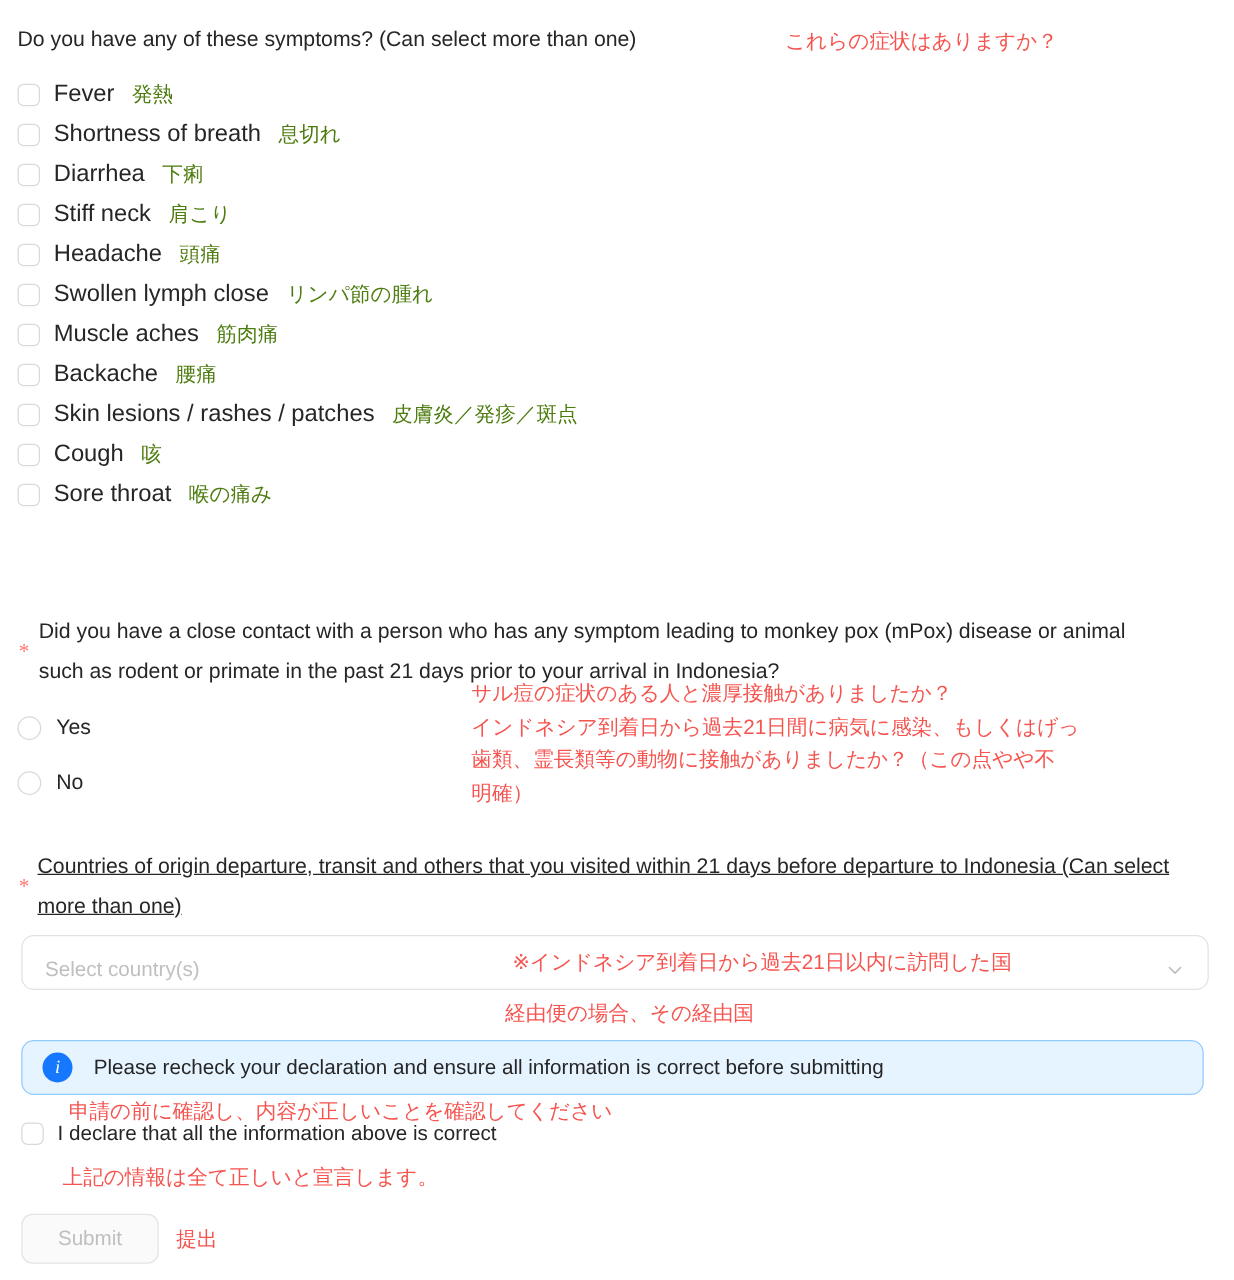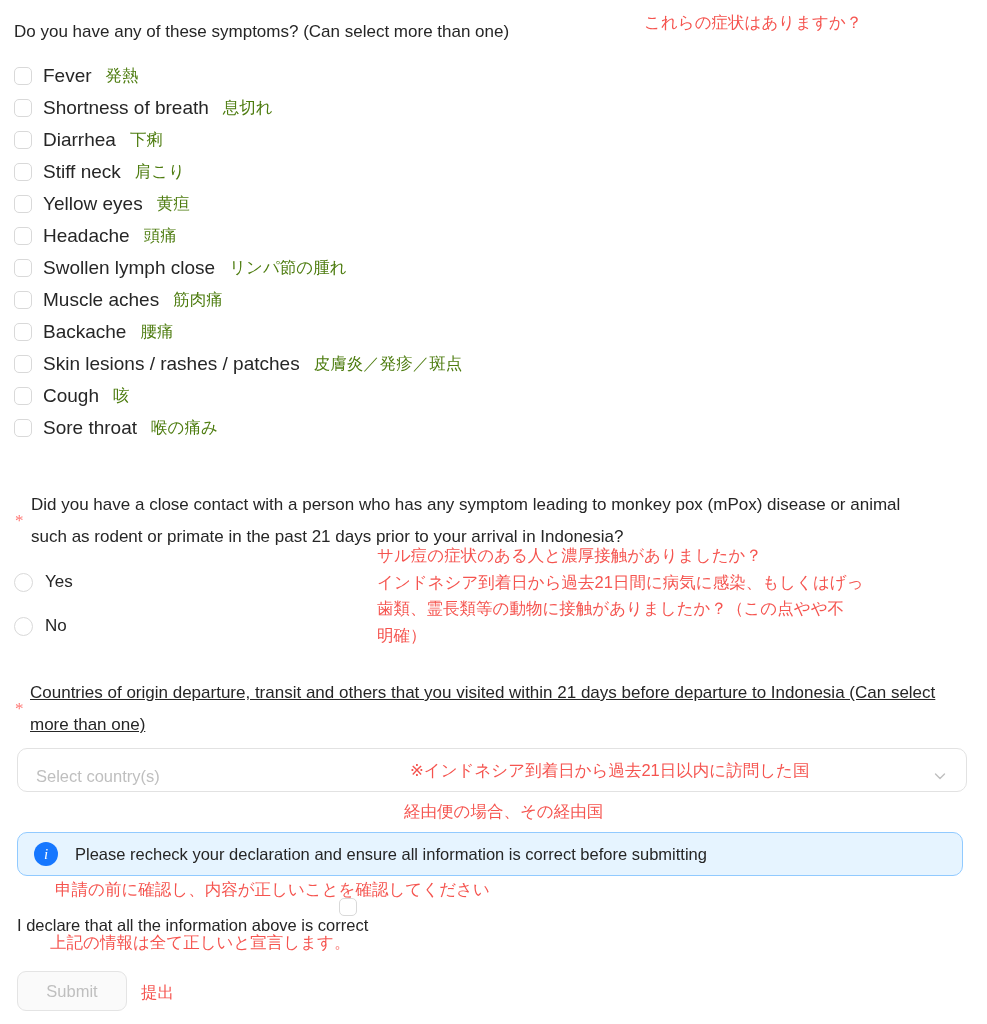--- a/index.html
+++ b/index.html
@@ -41,22 +41,21 @@
   
   #q-symptoms {
     left: 14px;
     top: 20px;
     font-size: 17px;
     color: #262626;
     white-space: nowrap;
   }
   #q-symptoms-jp {
     left: 628px;
-    top: 10px;
-    margin-left: 16px;
+    top: 21px;
   }
 
   
   #symptom-list {
     left: 14px;
     top: 60px;
     width: 900px;
   }
   .symptom-row {
     display: flex;
@@ -229,22 +228,21 @@
   #banner-jp {
     left: 55px;
     top: 877px;
   }
 
   
   #declare-row {
     left: 17px;
     top: 898px;
     display: flex;
-    align-items: flex-end;
-    flex-direction: column;
+    align-items: flex-start;
   }
   #declare-label {
     font-size: 16.5px;
     color: #262626;
   }
   #declare-jp {
     left: 50px;
     top: 930px;
   }
 
@@ -292,25 +290,20 @@
     <span class="sym-label">Diarrhea</span>
     <span class="sym-jp">下痢</span>
   </div>
   <div class="symptom-row">
     <span class="cbox"></span>
     <span class="sym-label">Stiff neck</span>
     <span class="sym-jp">肩こり</span>
   </div>
   <div class="symptom-row">
     <span class="cbox"></span>
-    <span class="sym-label">Yellow eyes</span>
-    <span class="sym-jp">黄疸</span>
-  </div>
-  <div class="symptom-row">
-    <span class="cbox"></span>
     <span class="sym-label">Headache</span>
     <span class="sym-jp">頭痛</span>
   </div>
   <div class="symptom-row">
     <span class="cbox"></span>
     <span class="sym-label">Swollen lymph close</span>
     <span class="sym-jp">リンパ節の腫れ</span>
   </div>
   <div class="symptom-row">
     <span class="cbox"></span>

